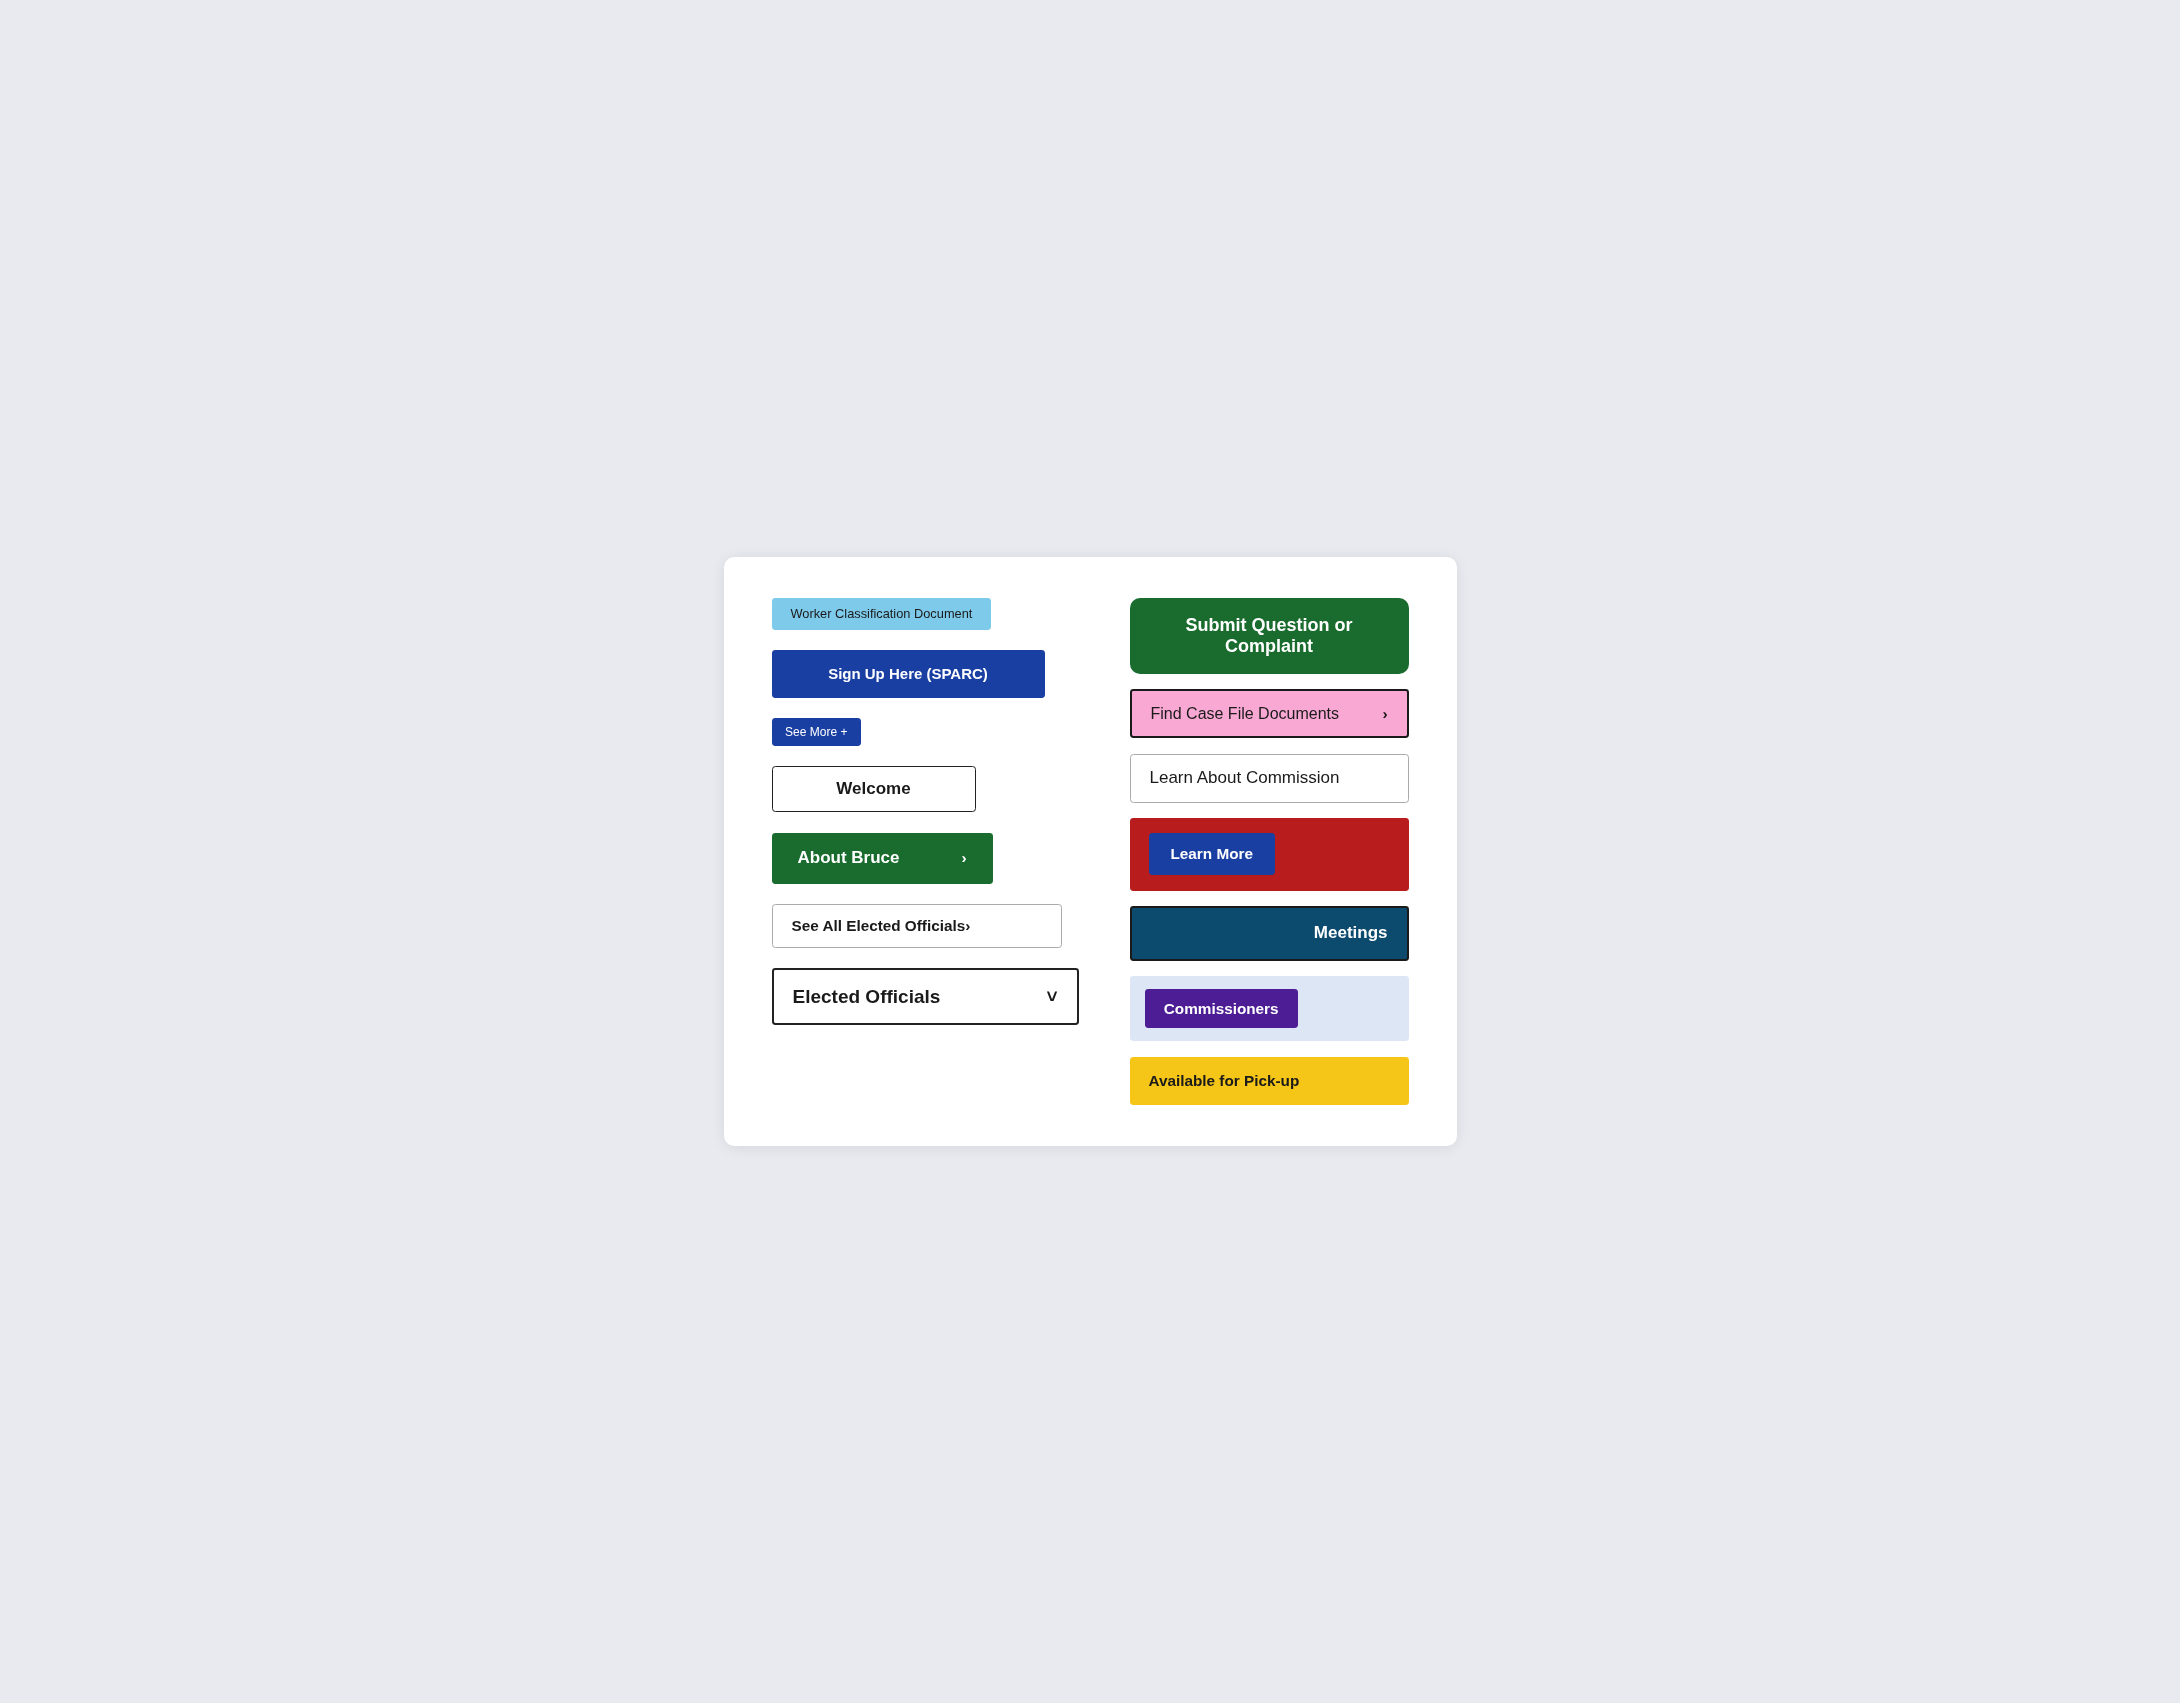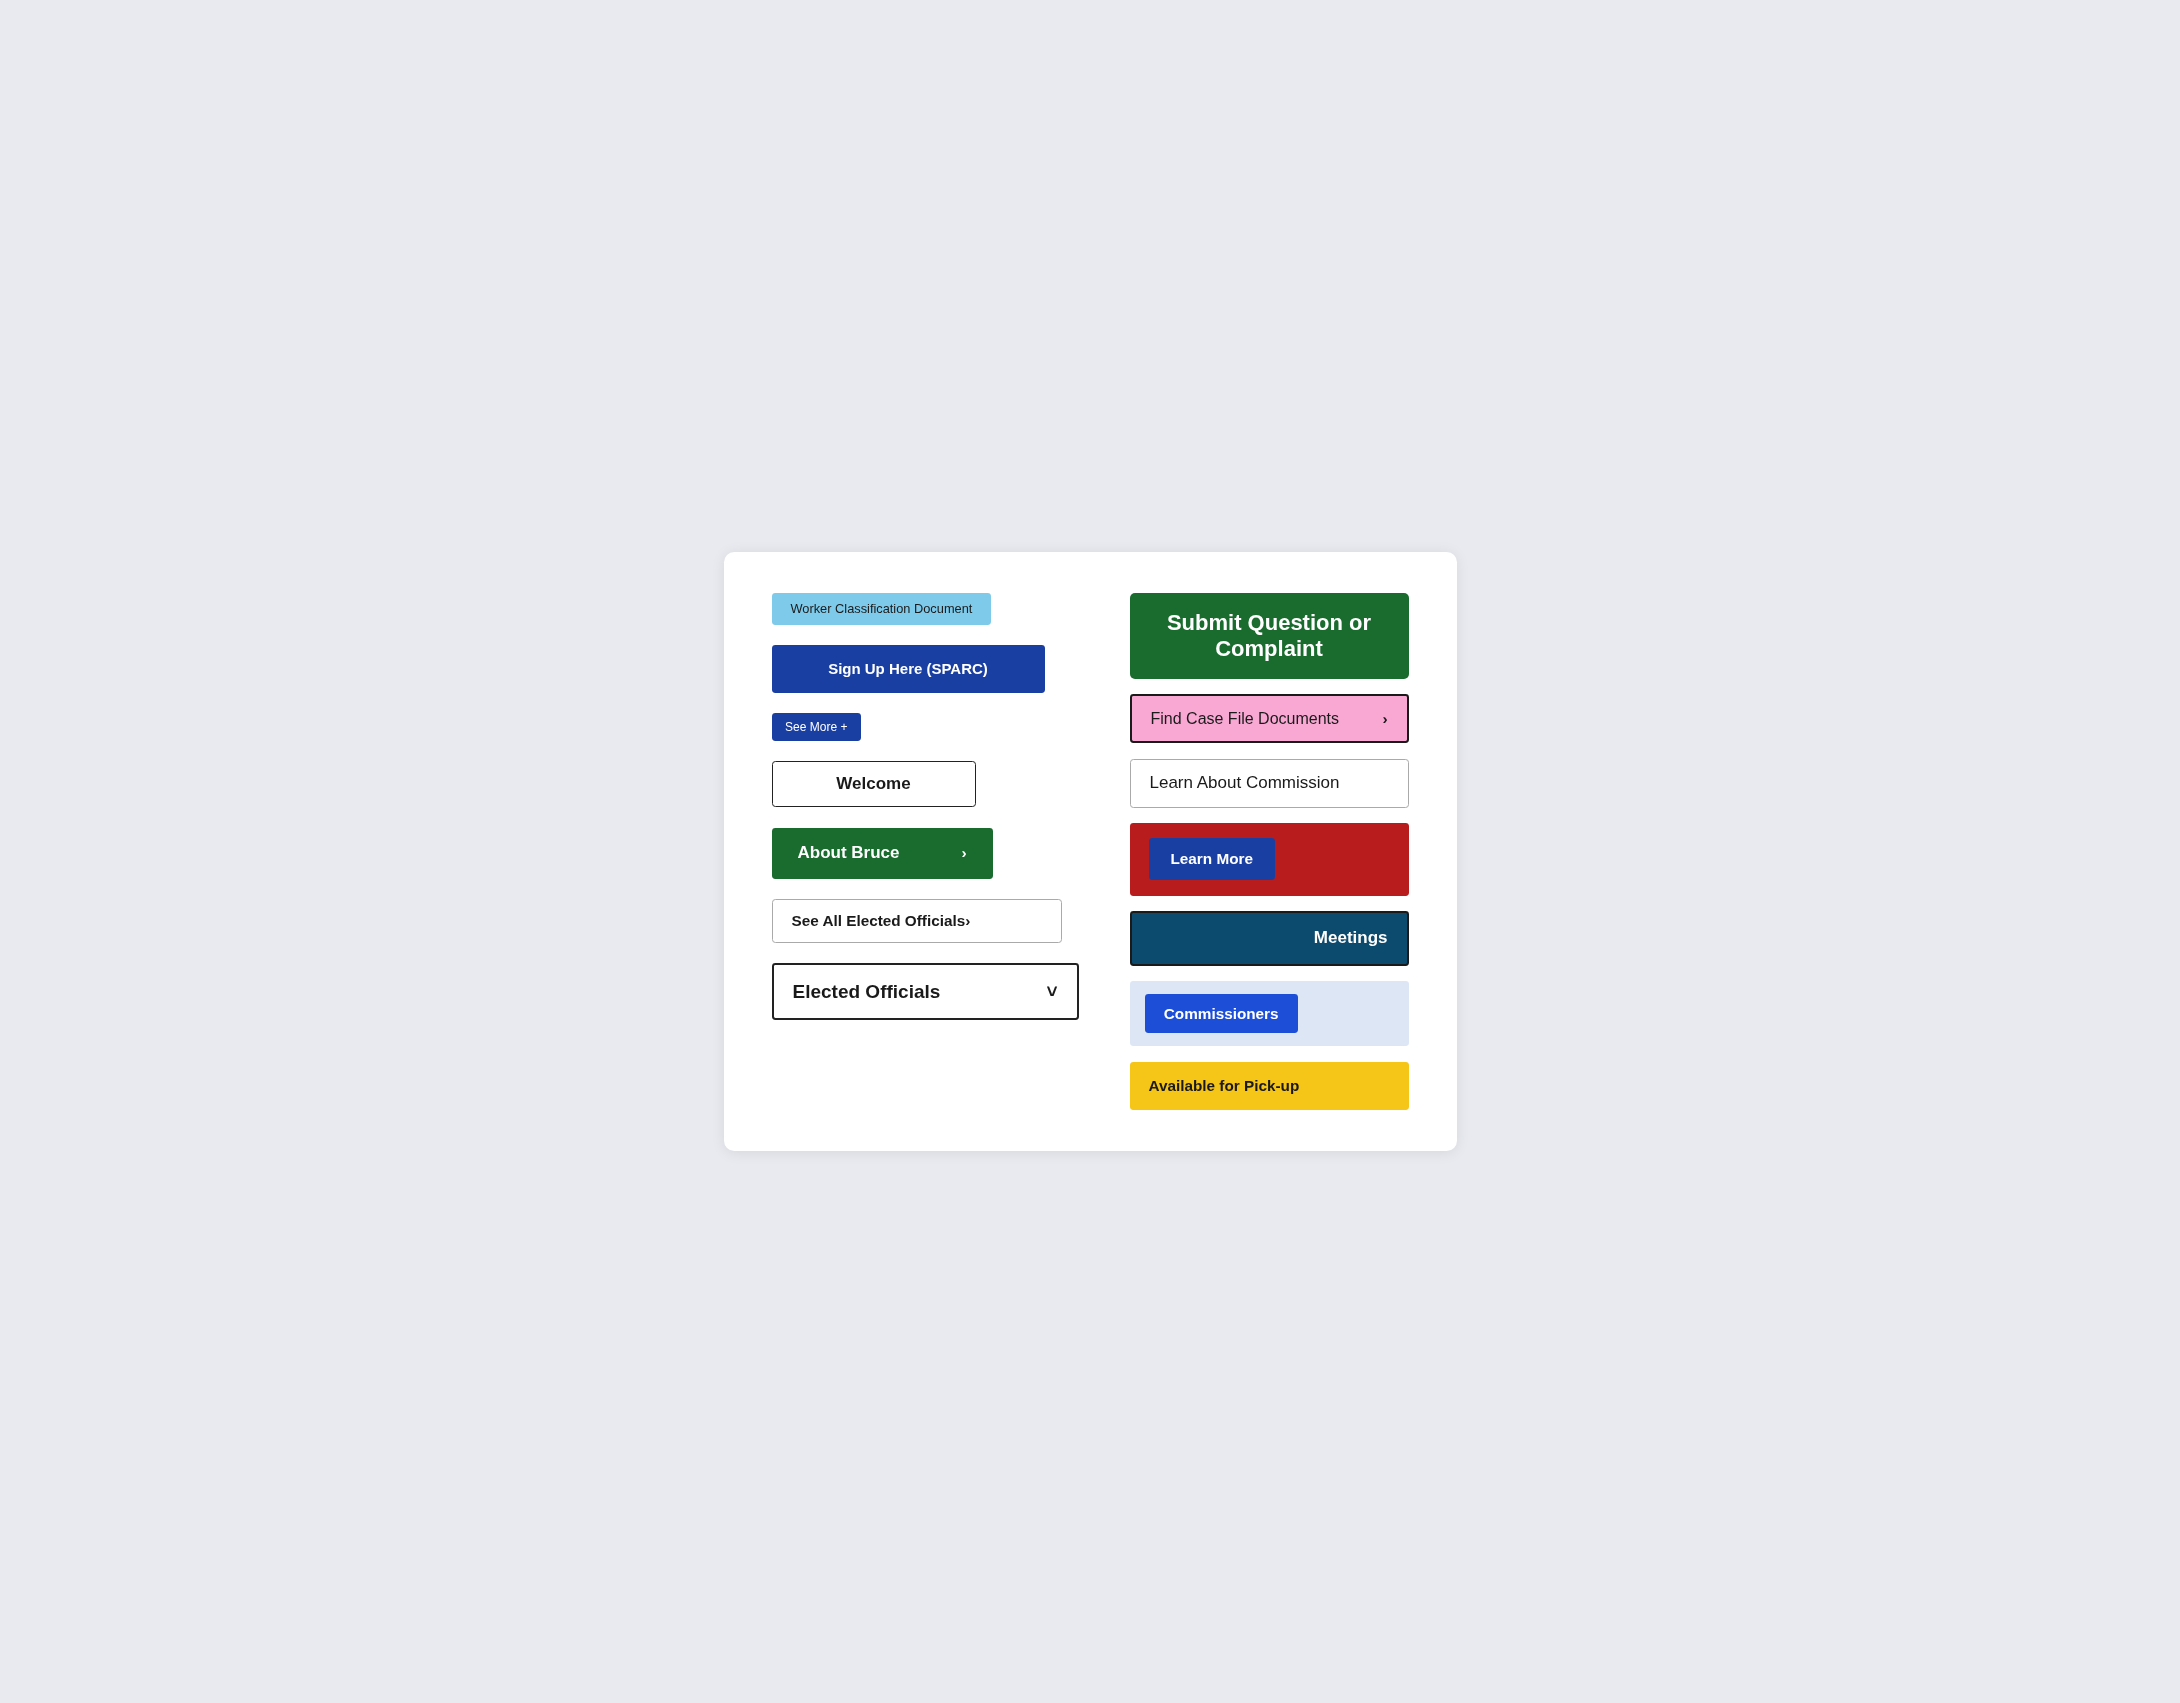--- a/index.html
+++ b/index.html
@@ -134,23 +134,23 @@
       align-items: center;
       justify-content: space-between;
     }
 
     
     .btn-submit-complaint {
       background-color: #1a6b2e;
       color: #ffffff;
       border: none;
       padding: 17px 25.6px;
-      font-size: 22px;
-      font-weight: 700;
-      border-radius: 5px;
+      font-size: 18px;
+      font-weight: 700;
+      border-radius: 10px;
       cursor: pointer;
       width: 100%;
       text-align: center;
     }
 
     .btn-find-case {
       background-color: #f9a8d4;
       color: #1a1a1a;
       border: 2.6px solid #1a1a1a;
       padding: 13.6px 19px;
@@ -207,21 +207,21 @@
       text-align: right;
     }
 
     .commissioners-row {
       background-color: #dce6f5;
       border-radius: 3.4px;
       padding: 13.6px 15.3px;
     }
 
     .btn-commissioners {
-      background-color: #1d4ed8;
+      background-color: #4c1d95;
       color: #ffffff;
       border: none;
       padding: 10.2px 19px;
       font-size: 15.3px;
       font-weight: 700;
       border-radius: 3.4px;
       cursor: pointer;
     }
 
     .btn-available-pickup {

